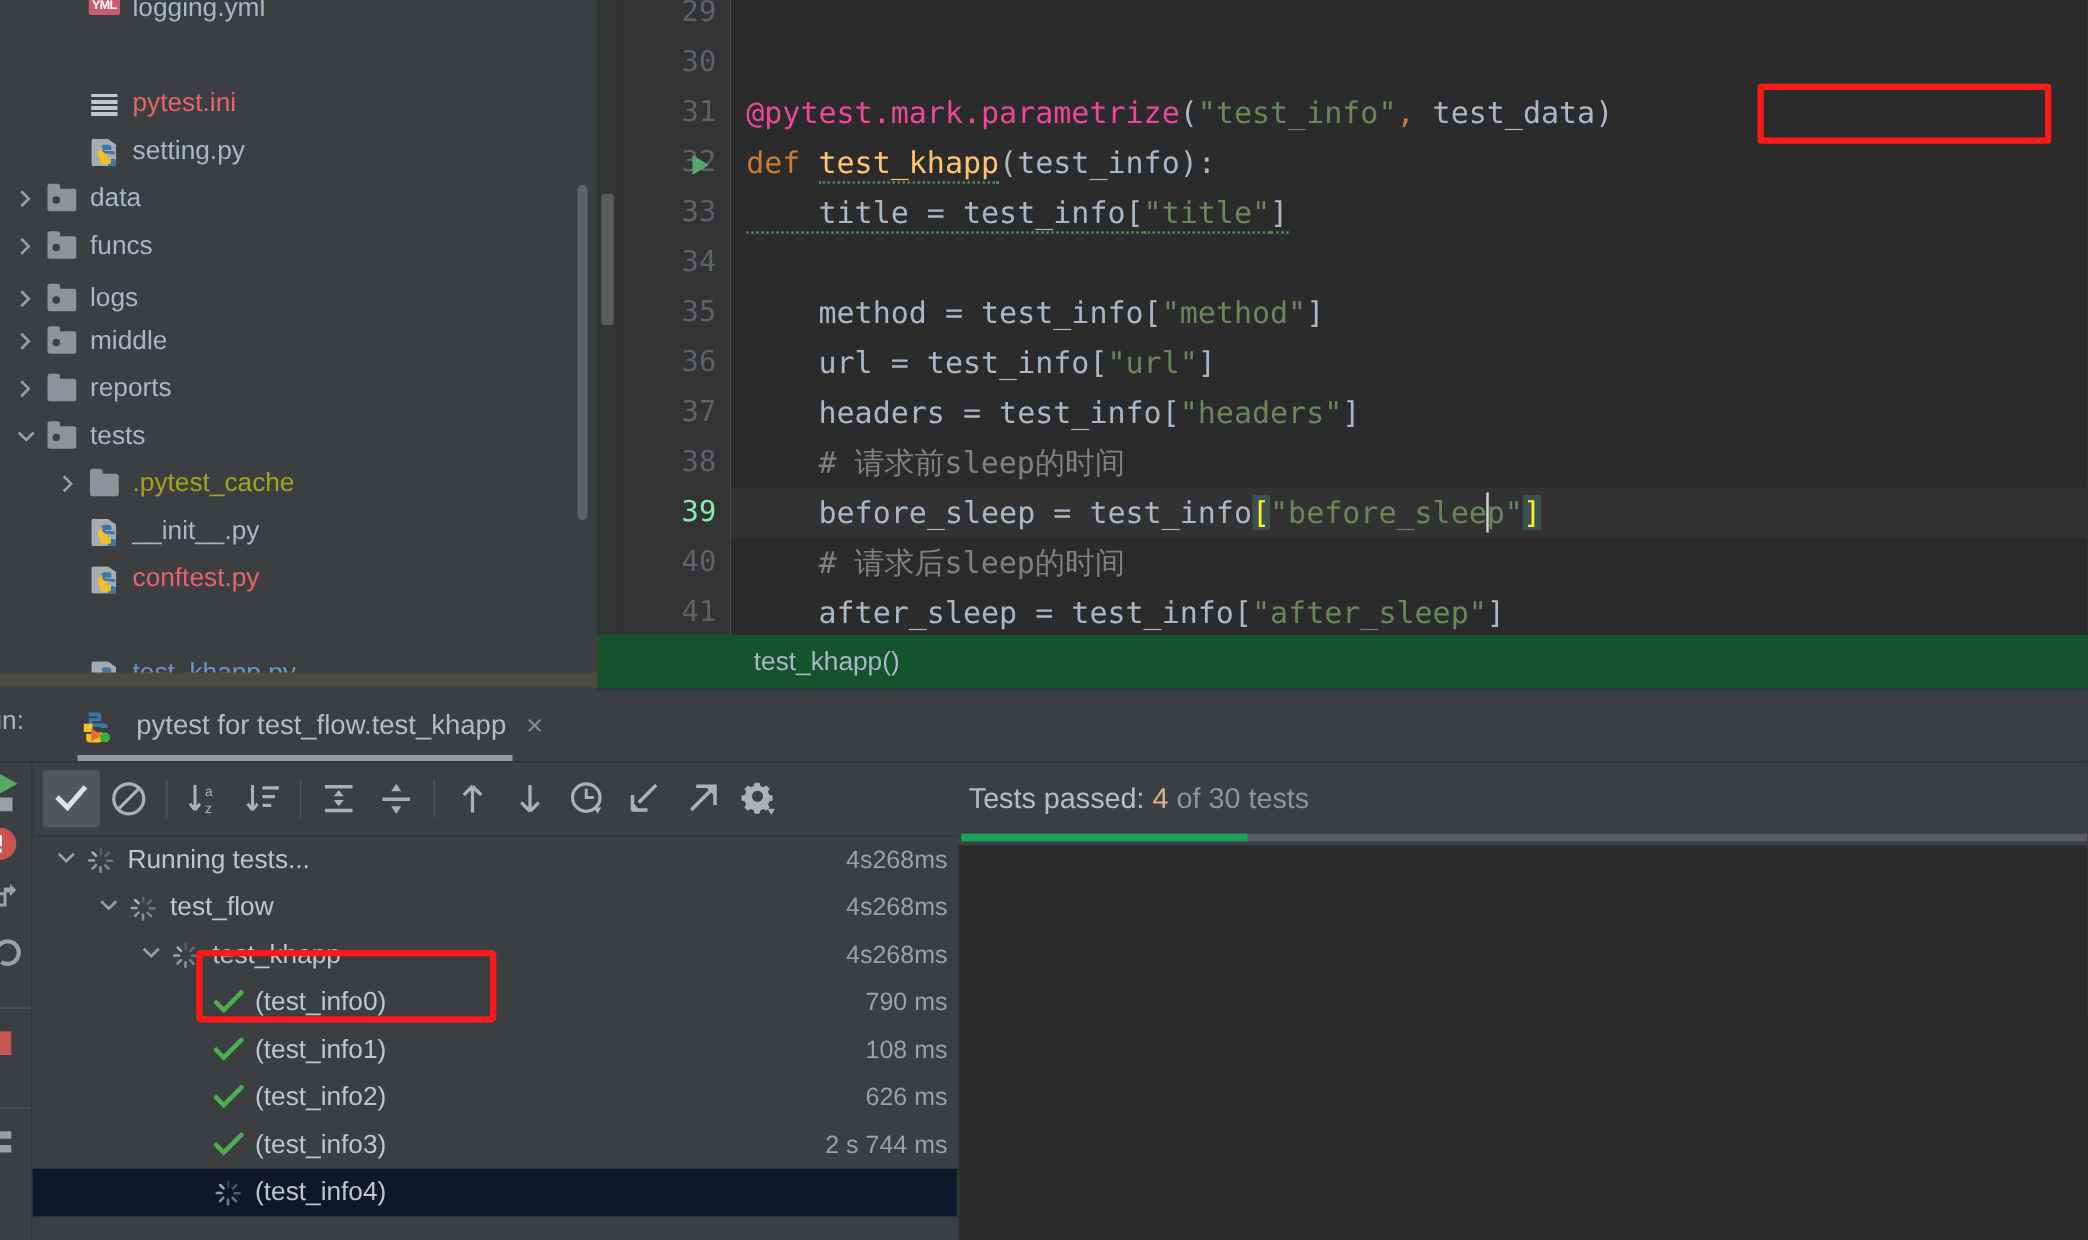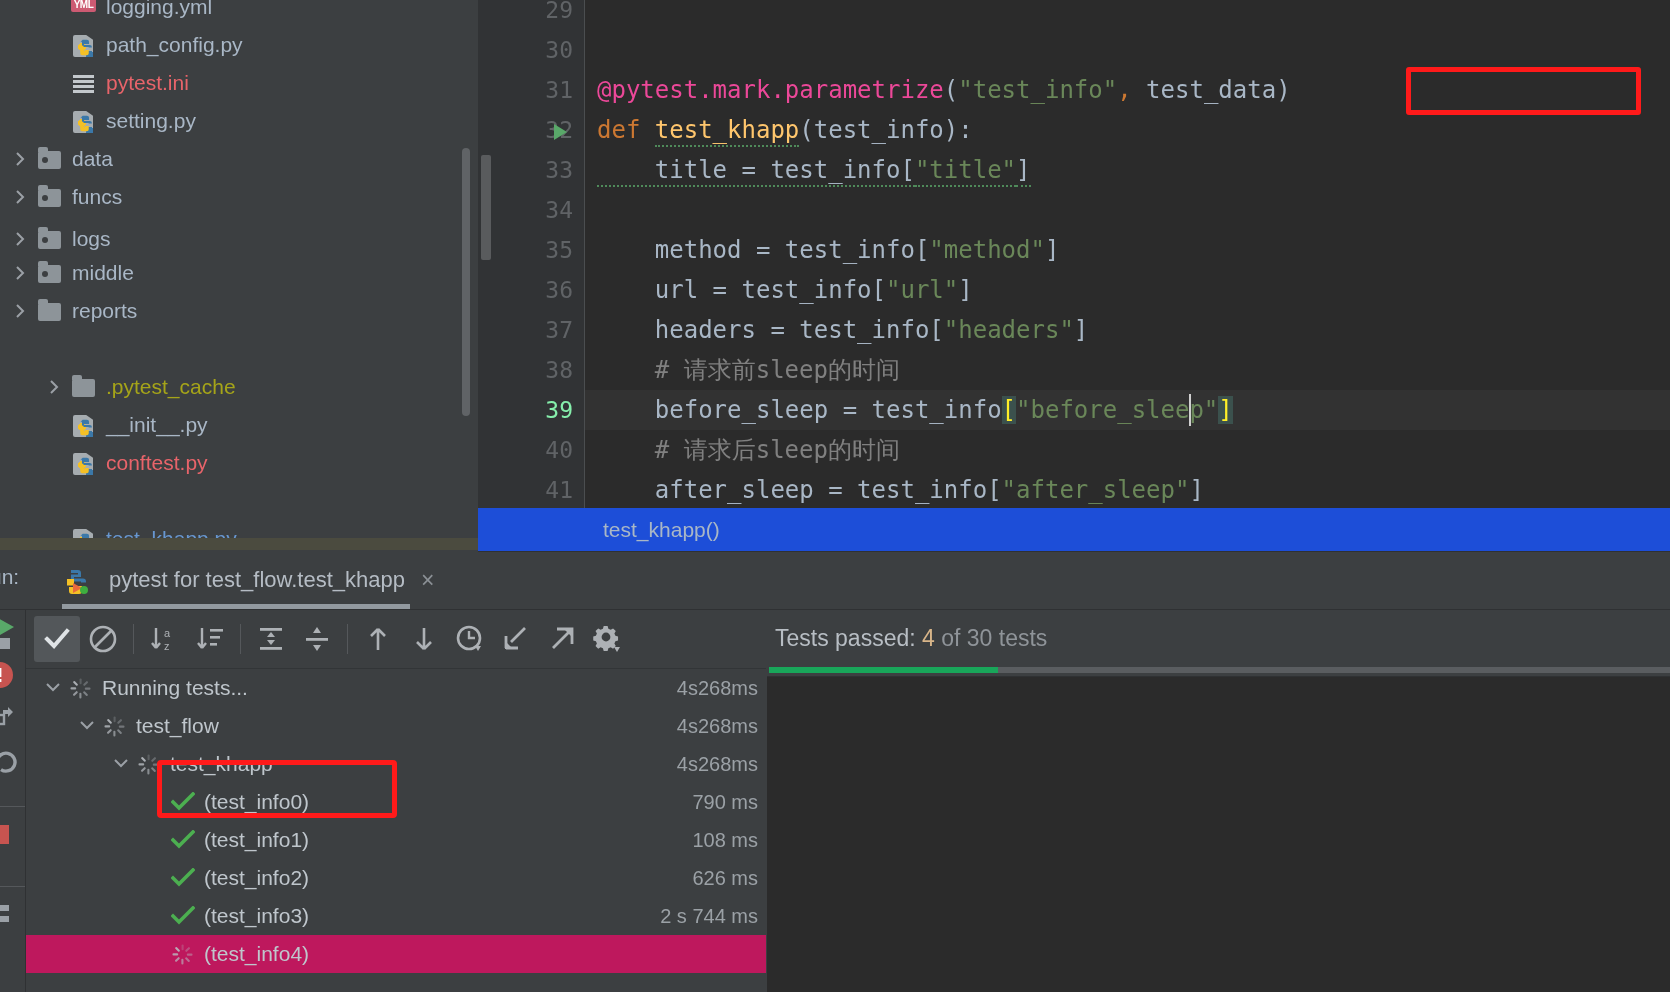--- a/index.html
+++ b/index.html
@@ -135,21 +135,21 @@
 
   
   #anno-box-code {
     position:absolute; left:928px; top:67px; width:235px; height:48px;
     border: 5px solid #ff1a1a; border-radius: 3px; pointer-events:none;
   }
 
   
   #breadcrumb {
     position:absolute; left:478px; top:508px; width:1192px; height:44px;
-    background:#1d4ed8; display:flex; align-items:center; padding-left:125px;
+    background:#14532d; display:flex; align-items:center; padding-left:125px;
     font-size:21px; color:#a9b7c6;
   }
   #editor-bottom-line { position:absolute; left:478px; top:551px; width:1192px; height:1px; background:#2f3133; }
 
   
   #run-panel {
     position:absolute; left:0; top:552px; width:1670px; height:440px; background:#3c3f41;
   }
   #run-header {
     position:absolute; left:0; top:0; width:1670px; height:52px; display:flex; align-items:center;
@@ -184,21 +184,21 @@
   
   #test-tree {
     position:absolute; left:26px; top:117px; width:740px; height:323px; background:#3c3f41;
     overflow:hidden;
   }
   .ttrow { position:relative; height:38px; display:flex; align-items:center; font-size:21px; color:#bfc6cc; }
   .ttrow .tarrow { width:26px; flex:0 0 26px; text-align:center; color:#9ba0a6; font-size:15px; }
   .ttrow .ticon { flex:0 0 30px; width:30px; height:28px; position:relative; margin-right:6px;}
   .ttrow .tname { white-space:nowrap; }
   .ttrow .ttime { position:absolute; right:8px; font-size:20px; color:#9ba1a6; }
-  .ttrow.sel { background:#be185d; }
+  .ttrow.sel { background:#0f172a; }
 
   .spinner { position:absolute; left:4px; top:4px; width:21px; height:21px; }
   .check { position:absolute; left:3px; top:4px; width:24px; height:20px; }
 
   
   #results-pane {
     position:absolute; left:767px; top:58px; width:903px; height:382px; background:#3c3f41;
   }
   #tests-passed-text {
     position:absolute; left:8px; top:15px; font-size:23px; color:#b8bec4;
@@ -226,32 +226,20 @@
   <div id="top-area">
 
     <div id="project-tree">
         <div class="tree-row" style="position: absolute; left: 0px; right: 0px; top: -12px;">
           <span style="flex:0 0 42px"></span>
           <span class="spacer"></span>
           <span class="ficon">
             <span class="yml-g">YML</span>
           </span>
           <span class="tree-label c-default">logging.yml</span>
-        </div>
-        <div class="tree-row" style="position: absolute; left: 0px; right: 0px; top: 26px;">
-          <span style="flex:0 0 42px"></span>
-          <span class="spacer"></span>
-          <span class="ficon">
-            <span class="py-g"></span>
-            <svg class="pysnake" viewBox="0 0 24 24">
-              <path d="M8 1 h6 a3 3 0 0 1 3 3 v3 h-7 v1.3 h8 a3 3 0 0 1 3 3 v0.7 h-4.6 v-0.7 h-6.4 a3 3 0 0 1 -3 -3 V4 h4.6 V4 h-6.6 z" fill="#3b78a8"></path>
-              <path d="M3 9.5 h6 v3.2 a3 3 0 0 0 3 3 h4.6 v4.3 a3 3 0 0 1 -3 3 h-6 a3 3 0 0 1 -3 -3 v-3 h6.4 v-1.3 h-8 z" fill="#f4c025"></path>
-            </svg>
-          </span>
-          <span class="tree-label c-default">path_config.py</span>
         </div>
         <div class="tree-row" style="position: absolute; left: 0px; right: 0px; top: 102px;">
           <span style="flex:0 0 42px"></span>
           <span class="spacer"></span>
           <span class="ficon">
             <span class="py-g"></span>
             <svg class="pysnake" viewBox="0 0 24 24">
               <path d="M8 1 h6 a3 3 0 0 1 3 3 v3 h-7 v1.3 h8 a3 3 0 0 1 3 3 v0.7 h-4.6 v-0.7 h-6.4 a3 3 0 0 1 -3 -3 V4 h4.6 V4 h-6.6 z" fill="#3b78a8"></path>
               <path d="M3 9.5 h6 v3.2 a3 3 0 0 0 3 3 h4.6 v4.3 a3 3 0 0 1 -3 3 h-6 a3 3 0 0 1 -3 -3 v-3 h6.4 v-1.3 h-8 z" fill="#f4c025"></path>
             </svg>
@@ -318,20 +306,32 @@
           <span style="flex:0 0 8px"></span>
           <span class="arrow">
             <svg width="14" height="18" viewBox="0 0 14 18">
               <path d="M3 3 L9 9 L3 15" fill="none" stroke="#9ba0a6" stroke-width="2"></path>
             </svg>
           </span>
           <span class="ficon">
             <span class="folder-g"></span>
           </span>
           <span class="tree-label c-default">reports</span>
+        </div>
+        <div class="tree-row" style="position: absolute; left: 0px; right: 0px; top: 330px;">
+          <span style="flex:0 0 8px"></span>
+          <span class="arrow">
+            <svg width="18" height="14" viewBox="0 0 18 14">
+              <path d="M3 4 L9 10 L15 4" fill="none" stroke="#9ba0a6" stroke-width="2"></path>
+            </svg>
+          </span>
+          <span class="ficon folder-src">
+            <span class="folder-g"></span>
+          </span>
+          <span class="tree-label c-default">tests</span>
         </div>
         <div class="tree-row" style="position: absolute; left: 0px; right: 0px; top: 368px;">
           <span style="flex:0 0 42px"></span>
           <span class="arrow">
             <svg width="14" height="18" viewBox="0 0 14 18">
               <path d="M3 3 L9 9 L3 15" fill="none" stroke="#9ba0a6" stroke-width="2"></path>
             </svg>
           </span>
           <span class="ficon">
             <span class="folder-g"></span>

